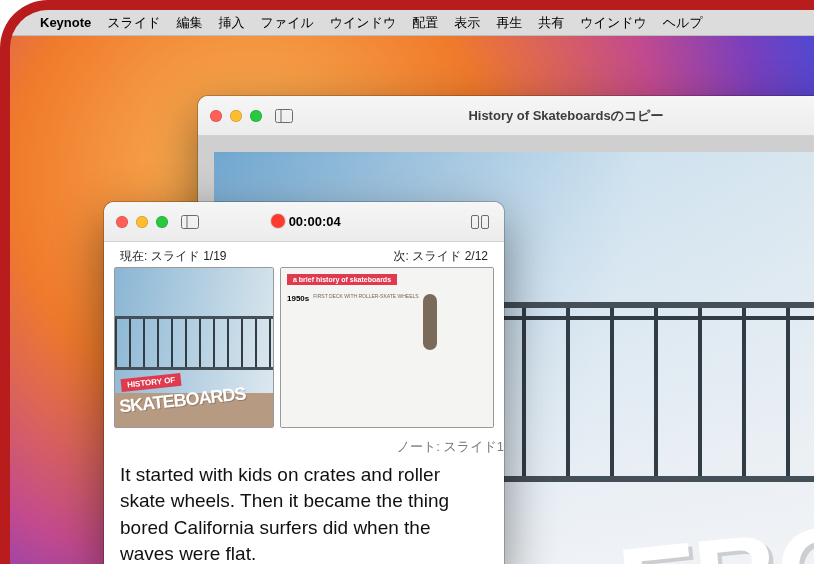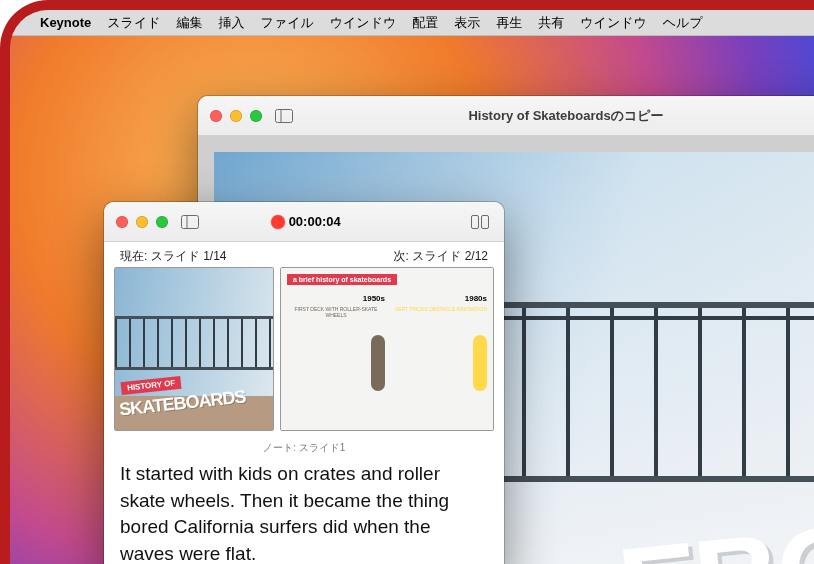--- a/index.html
+++ b/index.html
@@ -97,21 +97,21 @@
     position:absolute; right:-40px; bottom:30px;
     font-size:120px; font-weight:800; color:#fff; letter-spacing:-4px;
     transform:rotate(-6deg);
     text-shadow:4px 4px 0 rgba(0,0,0,.15);
     white-space:nowrap;
   }
 
   
   .presenter { left:94px; top:192px; width:400px; height:380px; background:#fff; }
   .presenter .titlebar{ justify-content:flex-start; }
-  .presenter .titlebar .timer-group{ margin-left:auto; margin-right:auto; display:flex; align-items:flex-end; gap:4px;}
+  .presenter .titlebar .timer-group{ margin-left:auto; margin-right:auto; display:flex; align-items:flex-start; gap:4px;}
   .thumbs-header{
     display:flex; justify-content:space-between; padding:6px 16px 2px; font-size:12px; color:#222;
   }
   .thumbs{
     display:flex; gap:6px; padding:0 10px 6px; height:170px;
   }
   .thumb{
     border:1px solid #999; background:#eef0f2; position:relative; overflow:hidden; border-radius:2px;
   }
   .thumb.current{ flex: 0 0 160px; }
@@ -126,26 +126,26 @@
     position:absolute;left:6px;bottom:38px;background:#e03a4e;color:#fff;
     padding:2px 6px;font-size:8px;font-weight:700;transform:rotate(-6deg);
   }
   .t1-word{position:absolute;left:4px;bottom:16px;color:#fff;font-weight:800;
     font-size:18px;letter-spacing:-1px;transform:rotate(-6deg);text-shadow:1px 1px 0 rgba(0,0,0,.2);}
   
   .t2-bg{position:absolute;inset:0;background:#f4f4f2;}
   .t2-title{position:absolute;left:6px;top:6px;background:#e03a4e;color:#fff;
     font-size:7px;font-weight:700;padding:2px 6px;}
   .t2-cols{position:absolute;left:6px;right:6px;top:26px;bottom:6px;display:flex;gap:4px;}
-  .t2-col { flex:1; display:flex; flex-direction:column; align-items:flex-end; gap:4px; text-align:center;}
+  .t2-col { flex:1; display:flex; flex-direction:row; align-items:flex-start; gap:4px; text-align:center;}
   .t2-col .yr{font-size:8px;font-weight:700;color:#000;}
   .t2-col .desc{font-size:5px;line-height:1.1;height:24px;overflow:hidden;}
   .board{width:14px;height:56px;border-radius:8px;}
 
-  .notes-label{ text-align:center; font-size:10px; color:#7a7a7a; padding:4px 0 2px; }
+  .notes-label{ text-align:right; font-size:13px; color:#7a7a7a; padding:4px 0 2px; }
   .notes-body{
     padding:4px 16px 14px; font-size:19px; line-height:1.4; color:#111; font-weight:400;
   }
   .tb-right{margin-left:auto;display:flex;gap:10px;}
 </style>
 </head>
 <body>
 
 <div class="device-frame">
  <div class="screen">
@@ -212,21 +212,21 @@
         <div class="tb-icon">
           <svg width="18" height="14" viewBox="0 0 18 14">
                 <rect x="0.5" y="0.5" width="7" height="13" rx="1.5" fill="none" stroke="#6b6b6b"></rect>
                 <rect x="10.5" y="0.5" width="7" height="13" rx="1.5" fill="none" stroke="#6b6b6b"></rect>
               </svg>
         </div>
       </div>
     </div>
 
     <div class="thumbs-header">
-      <span>現在: スライド 1/14</span>
+      <span>現在: スライド 1/19</span>
       <span>次: スライド 2/12</span>
     </div>
 
     <div class="thumbs">
 
       <div class="thumb current">
         <div class="t1-sky"></div>
         <div class="t1-fence"></div>
         <div class="t1-ledge"></div>
         <div class="t1-badge">HISTORY OF</div>
@@ -235,25 +235,20 @@
 
       <div class="thumb next">
         <div class="t2-bg"></div>
         <div class="t2-title">a brief history of skateboards</div>
         <div class="t2-cols" id="t2cols">
               <div class="t2-col">
                 <div class="yr">1950s</div>
                 <div class="desc" style="color: rgb(122, 106, 90);">FIRST DECK WITH ROLLER-SKATE WHEELS</div>
                 <div class="board" style="background: rgb(122, 106, 90);"></div>
               </div>
-              <div class="t2-col">
-                <div class="yr">1980s</div>
-                <div class="desc" style="color: rgb(255, 217, 74);">VERT TRICKS OBSTACLE INNOVATION</div>
-                <div class="board" style="background: rgb(255, 217, 74);"></div>
-              </div>
             </div>
       </div>
     </div>
 
     <div class="notes-label">ノート: スライド1</div>
     <div class="notes-body">It started with kids on crates and roller skate wheels. Then it became the thing bored California surfers did when the waves were flat.</div>
   </div>
 
  </div>
 </div>

